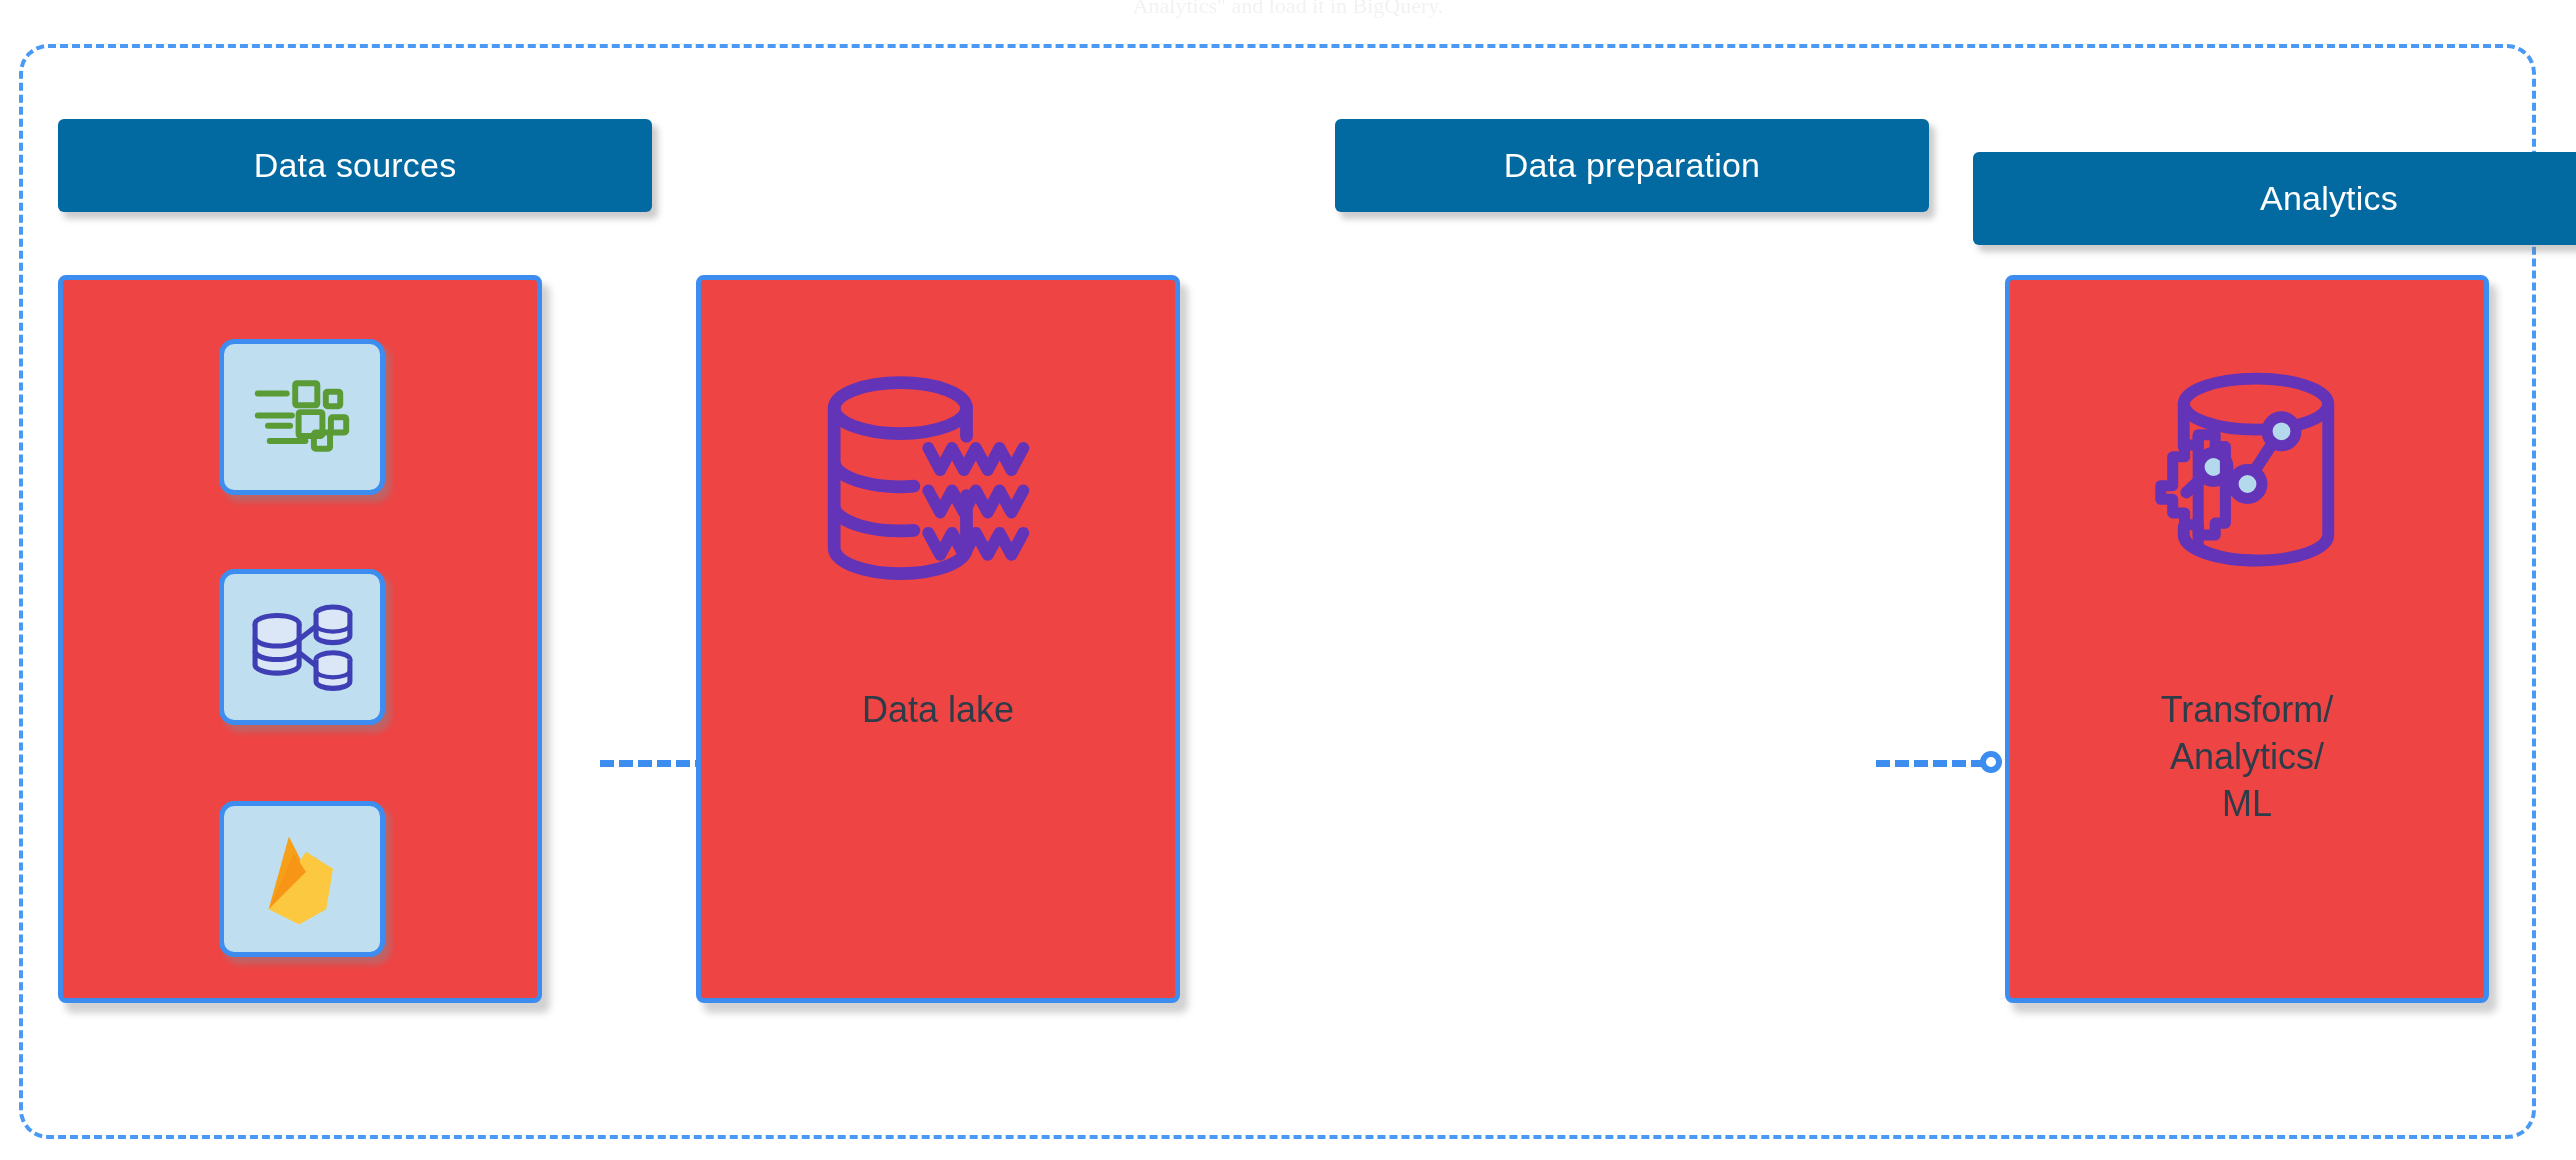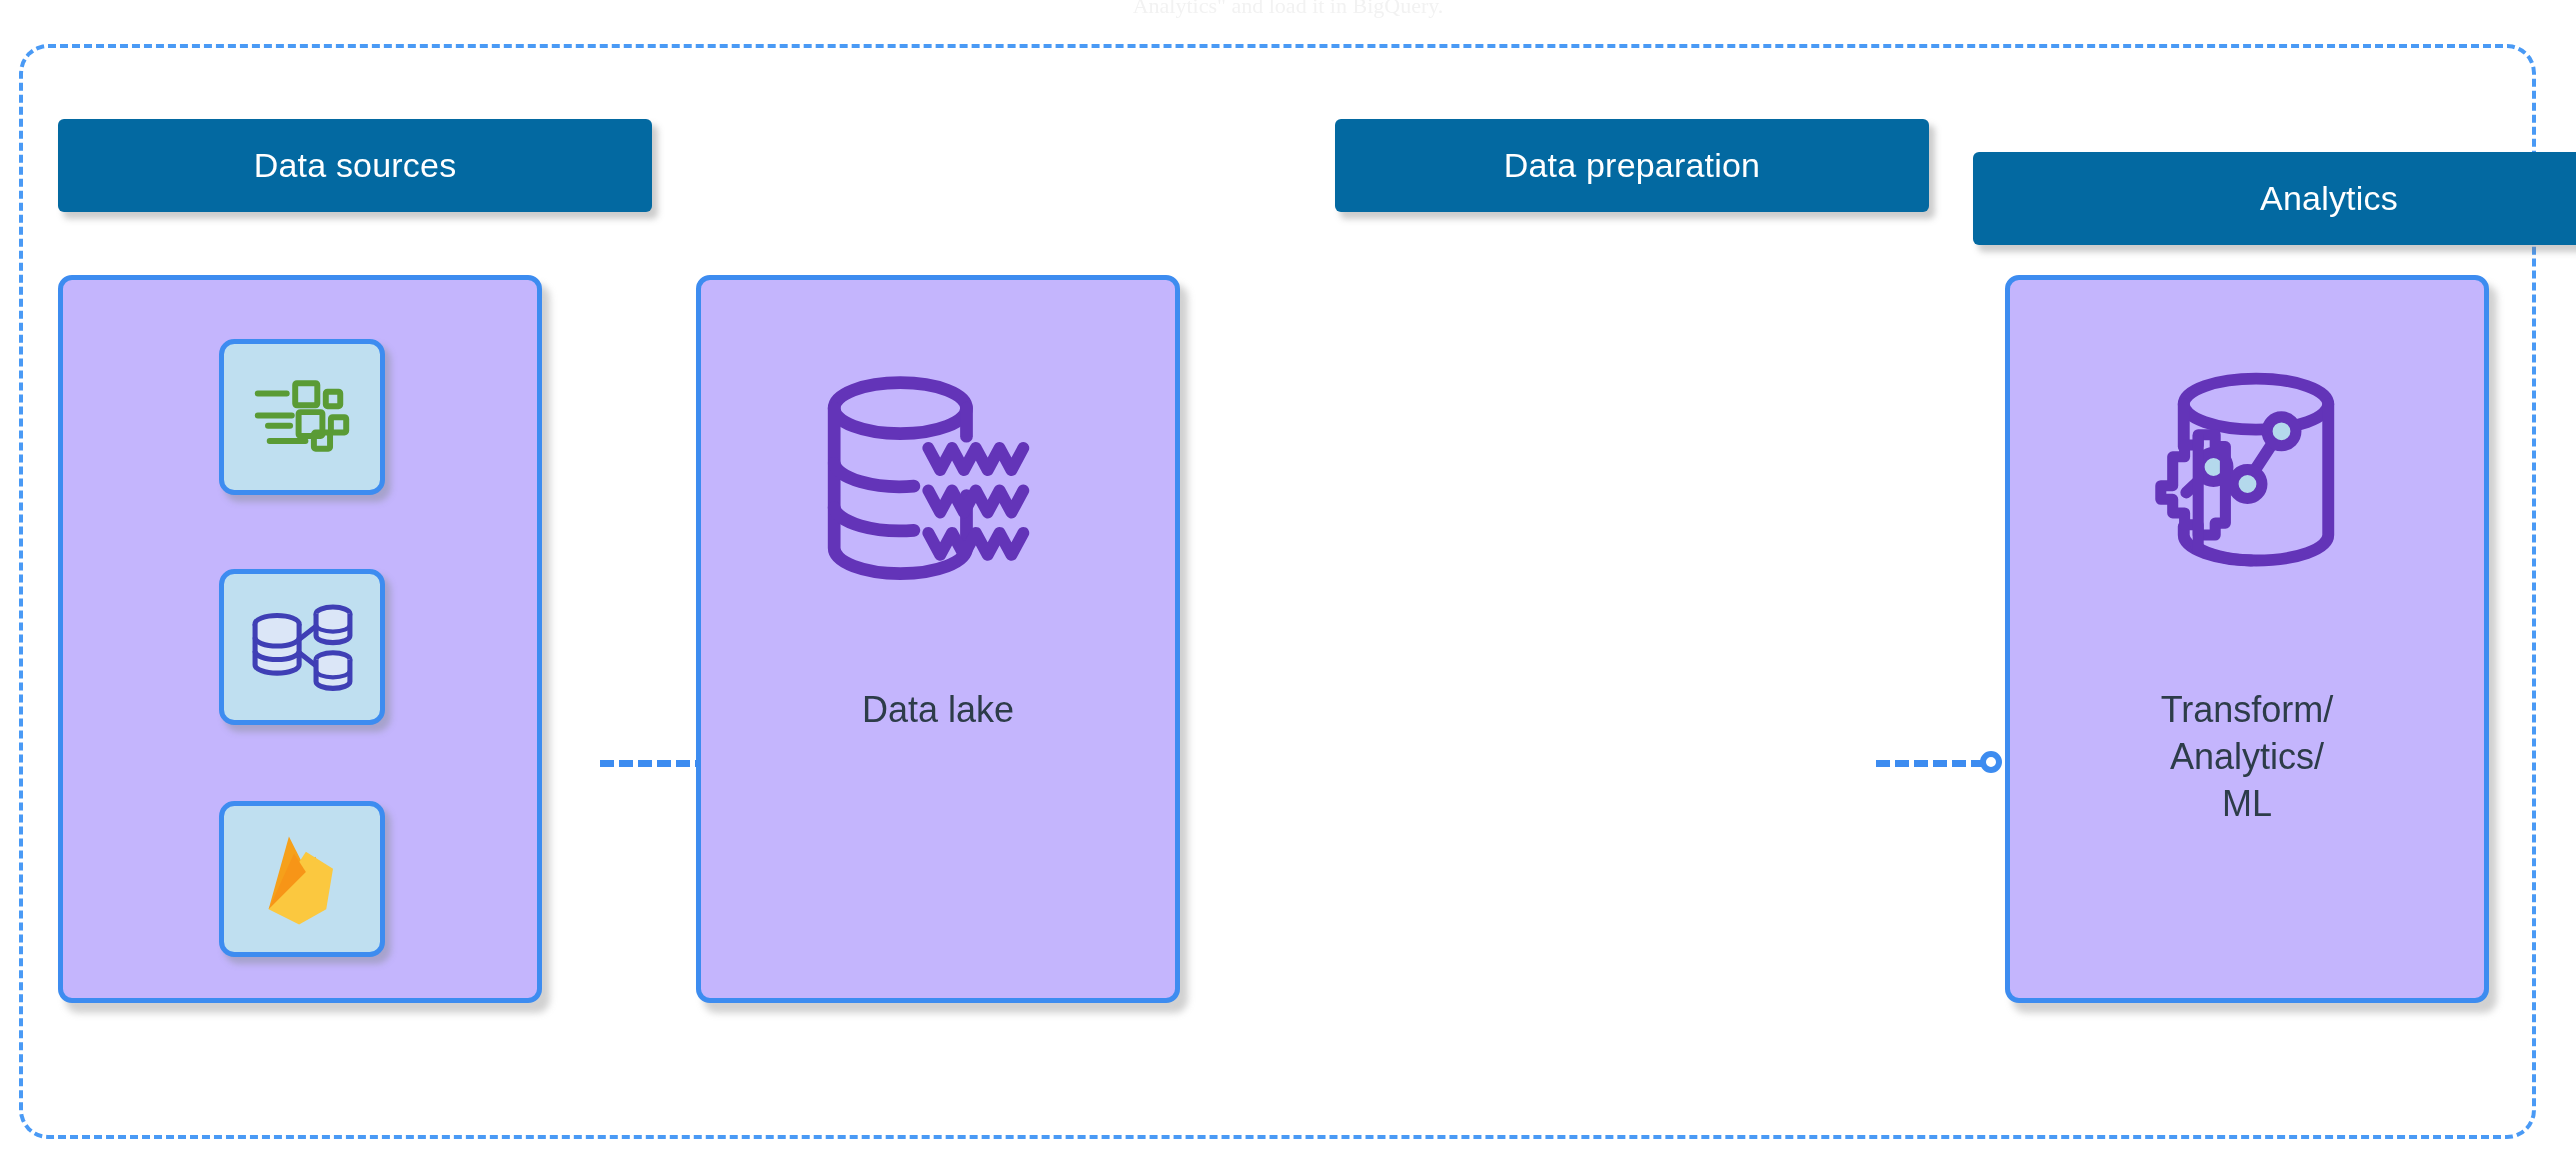--- a/index.html
+++ b/index.html
@@ -81,23 +81,23 @@
   .col-0 .col-header { width: 594px; }
   .col-1 .col-header { width: 594px; }
   .col-2 .col-header { width: 594px; }
   .col-3 .col-header { width: 712px; margin-top: 33px; }
 
   
   .col-card {
     position: absolute;
     top: 156px;
     box-sizing: border-box;
-    background: #c4b5fd;
+    background: #ef4444;
     border: 5.1px solid #3d8cf0;
-    border-radius: 14px;
+    border-radius: 8px;
     box-shadow: 7.6px 9.3px 7.6px rgba(140,140,140,0.40);
   }
   .col-0 .col-card {
     left: 0px;
     width: 484px;
     height: 728px;
   }
   .col-1 .col-card {
     left: 0px;
     width: 484px;

